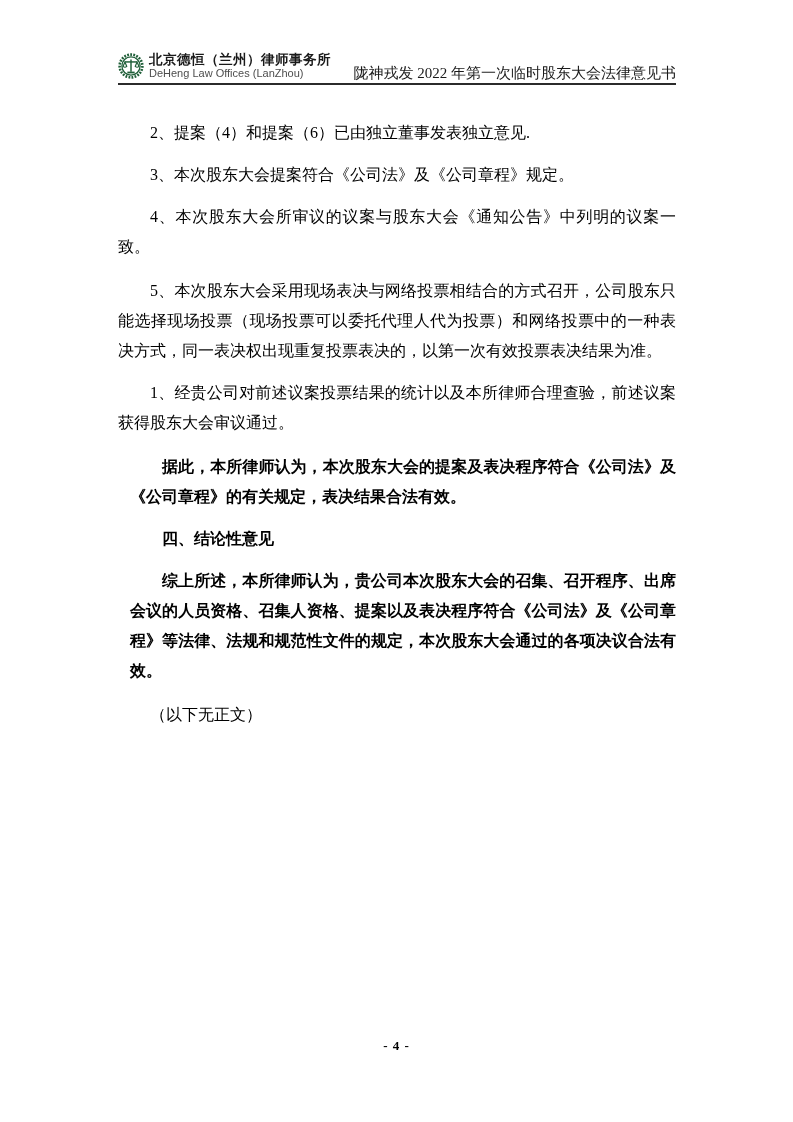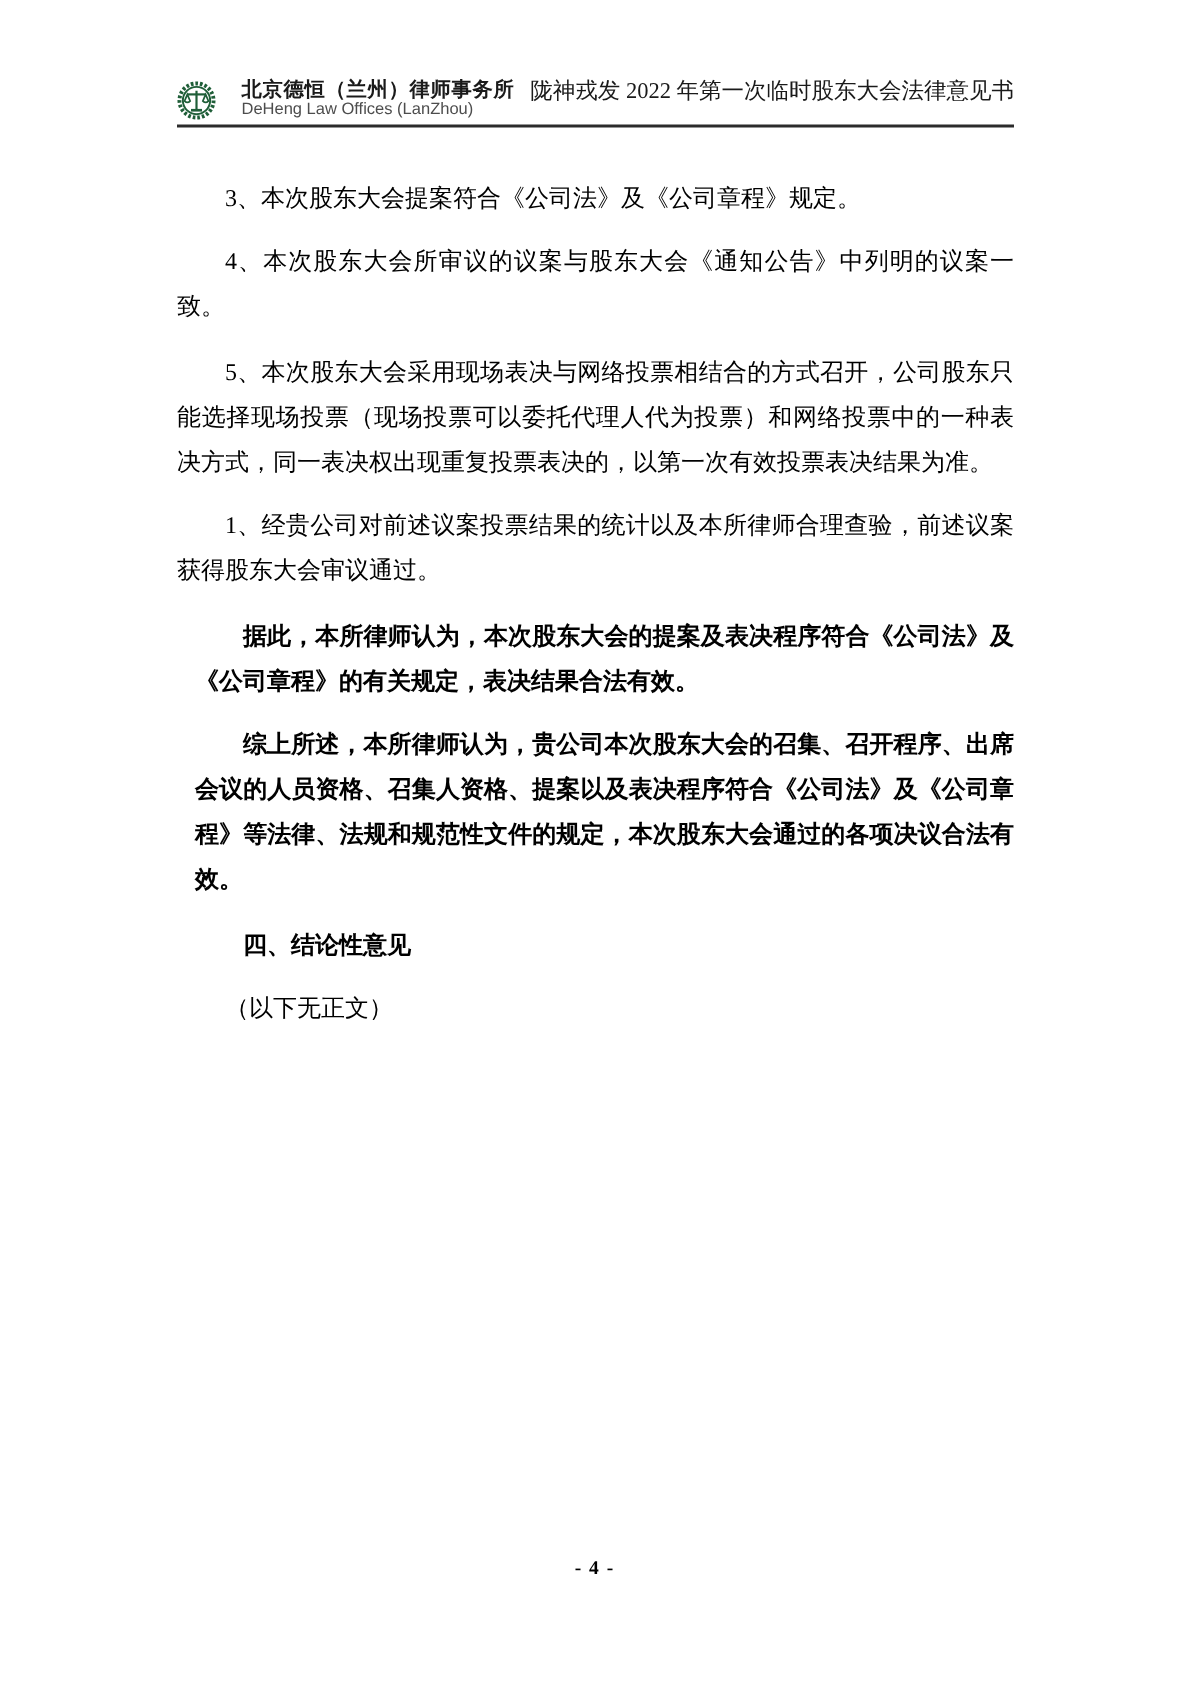--- a/index.html
+++ b/index.html
@@ -25,22 +25,22 @@
     width: 558px;
     height: 31px;
     border-bottom: 2.5px solid #2b2b2b;
     display: flex;
     justify-content: space-between;
     align-items: flex-end;
     box-sizing: content-box;
   }
   .firm-block {
     display: flex;
-    align-items: flex-end;
-    gap: 17px;
+    align-items: center;
+    gap: 5px;
     align-self: flex-start;
   }
   .logo {
     width: 26px;
     height: 26px;
     flex: 0 0 auto;
   }
   .firm-names {
     display: flex;
     flex-direction: column;
@@ -61,21 +61,21 @@
     line-height: 13px;
     color: #4d4d4d;
     white-space: nowrap;
   }
   .doc-title {
     font-family: "Liberation Serif", "DejaVu Serif", serif;
     font-size: 15px;
     line-height: 18px;
     color: #1a1a1a;
     white-space: nowrap;
-    padding-bottom: 13px;
+    padding-bottom: 1px;
   }
 
   
   .body-text {
     position: absolute;
     left: 118px;
     top: 118px;
     width: 558px;
   }
   .body-text p {
@@ -130,27 +130,28 @@
       </span>
       <span class="firm-names">
         <span class="firm-zh">北京德恒（兰州）律师事务所</span>
         <span class="firm-en">DeHeng Law Offices (LanZhou)</span>
       </span>
     </div>
     <div class="doc-title">陇神戎发 2022 年第一次临时股东大会法律意见书</div>
   </div>
 
   <div class="body-text">
+    <p>2、提案（4）和提案（6）已由独立董事发表独立意见.</p>
     <p>3、本次股东大会提案符合《公司法》及《公司章程》规定。</p>
     <p class="gap-lg">4、本次股东大会所审议的议案与股东大会《通知公告》中列明的议案一致。</p>
     <p>5、本次股东大会采用现场表决与网络投票相结合的方式召开，公司股东只能选择现场投票（现场投票可以委托代理人代为投票）和网络投票中的一种表决方式，同一表决权出现重复投票表决的，以第一次有效投票表决结果为准。</p>
     <p class="gap-lg">1、经贵公司对前述议案投票结果的统计以及本所律师合理查验，前述议案获得股东大会审议通过。</p>
     <p class="hei">据此，本所律师认为，本次股东大会的提案及表决程序符合《公司法》及《公司章程》的有关规定，表决结果合法有效。</p>
+    <p class="hei">四、结论性意见</p>
     <p class="hei gap-lg">综上所述，本所律师认为，贵公司本次股东大会的召集、召开程序、出席会议的人员资格、召集人资格、提案以及表决程序符合《公司法》及《公司章程》等法律、法规和规范性文件的规定，本次股东大会通过的各项决议合法有效。</p>
-    <p class="hei">四、结论性意见</p>
     <p>（以下无正文）</p>
   </div>
 
   <div class="footer">
     <span class="page-number">- 4 -</span>
   </div>
 
 </div>
 
 </body></html>

